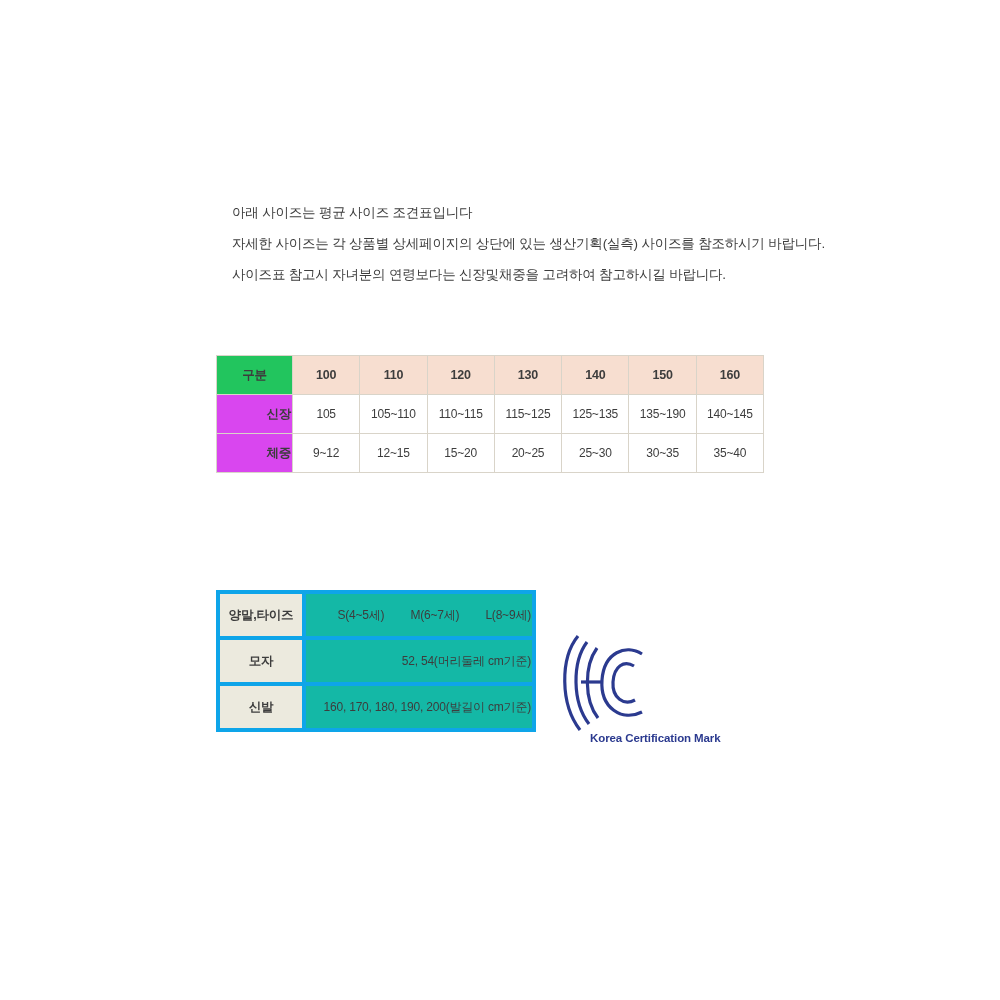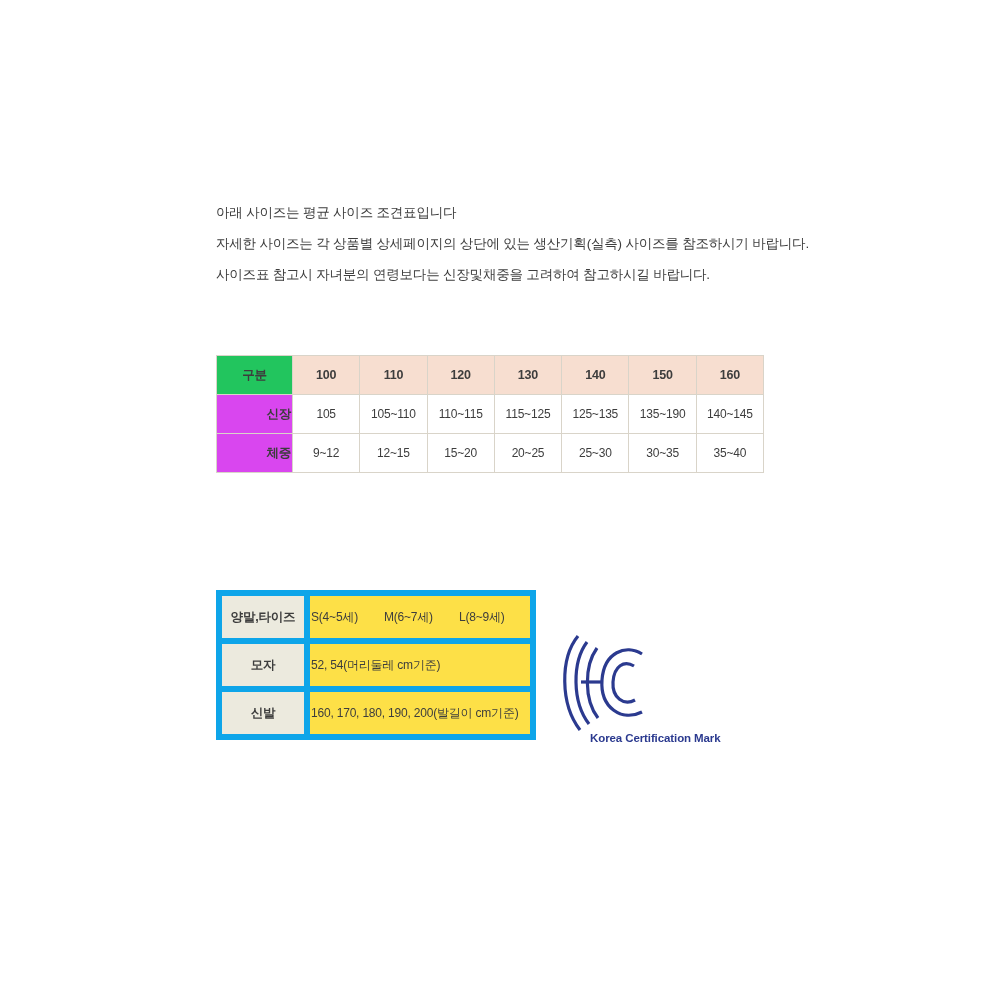--- a/index.html
+++ b/index.html
@@ -17,21 +17,21 @@
   }
   .page {
     position: absolute;
     left: 0; top: 0;
     width: 1000px;
     height: 1000px;
     background: #ffffff;
   }
   .intro {
     position: absolute;
-    left: 216px;
+    left: 232px;
     top: 205px;
     width: 640px;
   }
   .intro p {
     margin: 0 0 14px 0;
     font-size: 13.5px;
     line-height: 1.25;
     color: #3d3d3d;
     letter-spacing: -0.2px;
   }
@@ -78,38 +78,38 @@
     position: absolute;
     left: 216px;
     top: 590px;
     width: 320px;
     border-collapse: collapse;
     table-layout: fixed;
     font-size: 12px;
   }
   .acc-table th,
   .acc-table td {
-    border: 6px solid #0ea5e9;
+    border: 4px solid #0ea5e9;
     height: 40px;
     vertical-align: middle;
     font-weight: normal;
     color: #3d3d3d;
     letter-spacing: -0.2px;
     margin-left: 28px;
   }
   .acc-table th.row-head {
     background: #eceade;
     width: 80px;
     text-align: center;
     font-weight: bold;
     font-size: 12.5px;
   }
   .acc-table td.value {
-    background: #fde047;
-    text-align: left;
+    background: #14b8a6;
+    text-align: right;
     white-space: nowrap;
     overflow: visible;
   }
   .spaced-opts {
     display: inline-block;
     white-space: nowrap;
   }
   .spaced-opts em {
     font-style: normal;
     margin-right: 26px;

